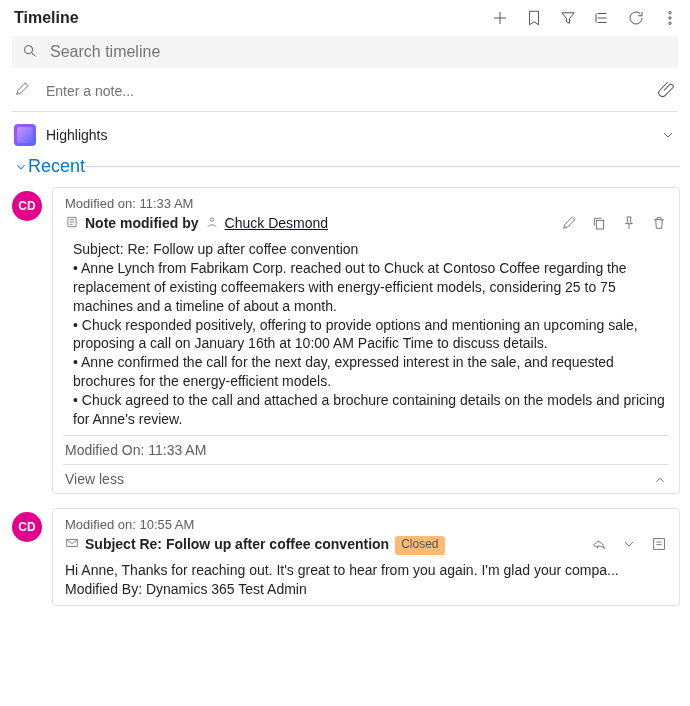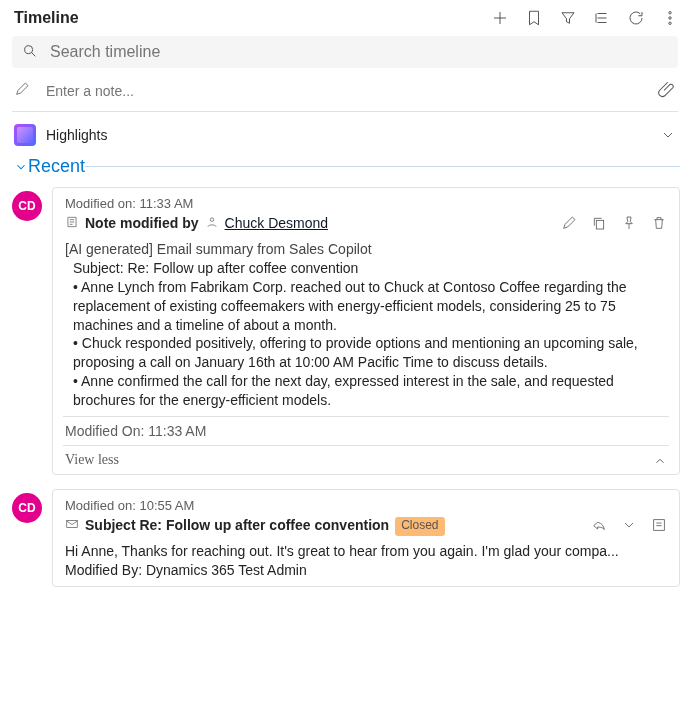--- a/index.html
+++ b/index.html
@@ -75,21 +75,21 @@
   .subline .strong{font-weight:600;color:#242424;}
   .subline svg{width:14px;height:14px;stroke:#555;fill:none;stroke-width:1.2;}
   .nm-link{text-decoration:underline;color:#0f172a;cursor:pointer;}
   .actions{margin-left:auto;display:flex;gap:14px;align-items:center;color:#444;}
   .actions svg{width:16px;height:16px;}
   .body{margin-top:6px;font-size:14px;line-height:1.35;}
   .body .ai{color:#444;}
   .body .indent{padding-left:8px;}
   .sep{height:1px;background:var(--border);margin:6px -2px;}
   .mod2{color:var(--muted);font-size:14px;margin:4px 0;}
-  .view{color:var(--muted);font-size:14px;margin-top:6px;display:flex;align-items:flex-end;cursor:pointer;font-family:Liberation Serif, serif;}
+  .view{color:var(--muted);font-size:14px;margin-top:6px;display:flex;align-items:flex-end;cursor:pointer;}
   .view svg{width:14px;height:14px;stroke:#555;fill:none;stroke-width:1.6;margin-left:auto;}
 
   .badge{background:#fdba74;color:#555;border-radius:3px;padding:1px 6px;font-size:12px;}
   .trunc{white-space:nowrap;overflow:hidden;text-overflow:ellipsis;}
 </style>
 </head>
 <body>
 
 <div class="header">
   <div class="title">Timeline</div>
@@ -199,25 +199,25 @@
         <span><svg viewBox="0 0 24 24" stroke="#444" fill="none" stroke-width="1.3">
               <path d="M9 3h6l-1 7 3 3H7l3-3-1-7zM12 13v8"></path>
             </svg></span>
         <span><svg viewBox="0 0 24 24" stroke="#444" fill="none" stroke-width="1.3">
               <path d="M5 7h14M9 7V4h6v3M7 7l1 13h8l1-13"></path>
             </svg></span>
       </div>
     </div>
 
     <div class="body">
-      <div class="ai">[AI generated] Email summary from Sales Copilot</div>
       <div class="indent">Subject: Re: Follow up after coffee convention</div>
       <div class="indent">• Anne Lynch from Fabrikam Corp. reached out to Chuck at Contoso Coffee regarding the replacement of existing coffeemakers with energy-efficient models, considering 25 to 75 machines and a timeline of about a month.</div>
       <div class="indent">• Chuck responded positively, offering to provide options and mentioning an upcoming sale, proposing a call on January 16th at 10:00 AM Pacific Time to discuss details.</div>
       <div class="indent">• Anne confirmed the call for the next day, expressed interest in the sale, and requested brochures for the energy-efficient models.</div>
+      <div class="indent">• Chuck agreed to the call and attached a brochure containing details on the models and pricing for Anne's review.</div>
     </div>
     <div class="sep"></div>
     <div class="mod2">Modified On: 11:33 AM</div>
     <div class="sep"></div>
     <div class="view">
       <span>View less</span>
       <svg viewBox="0 0 24 24">
           <path d="M6 15l6-6 6 6"></path>
         </svg>
     </div>

